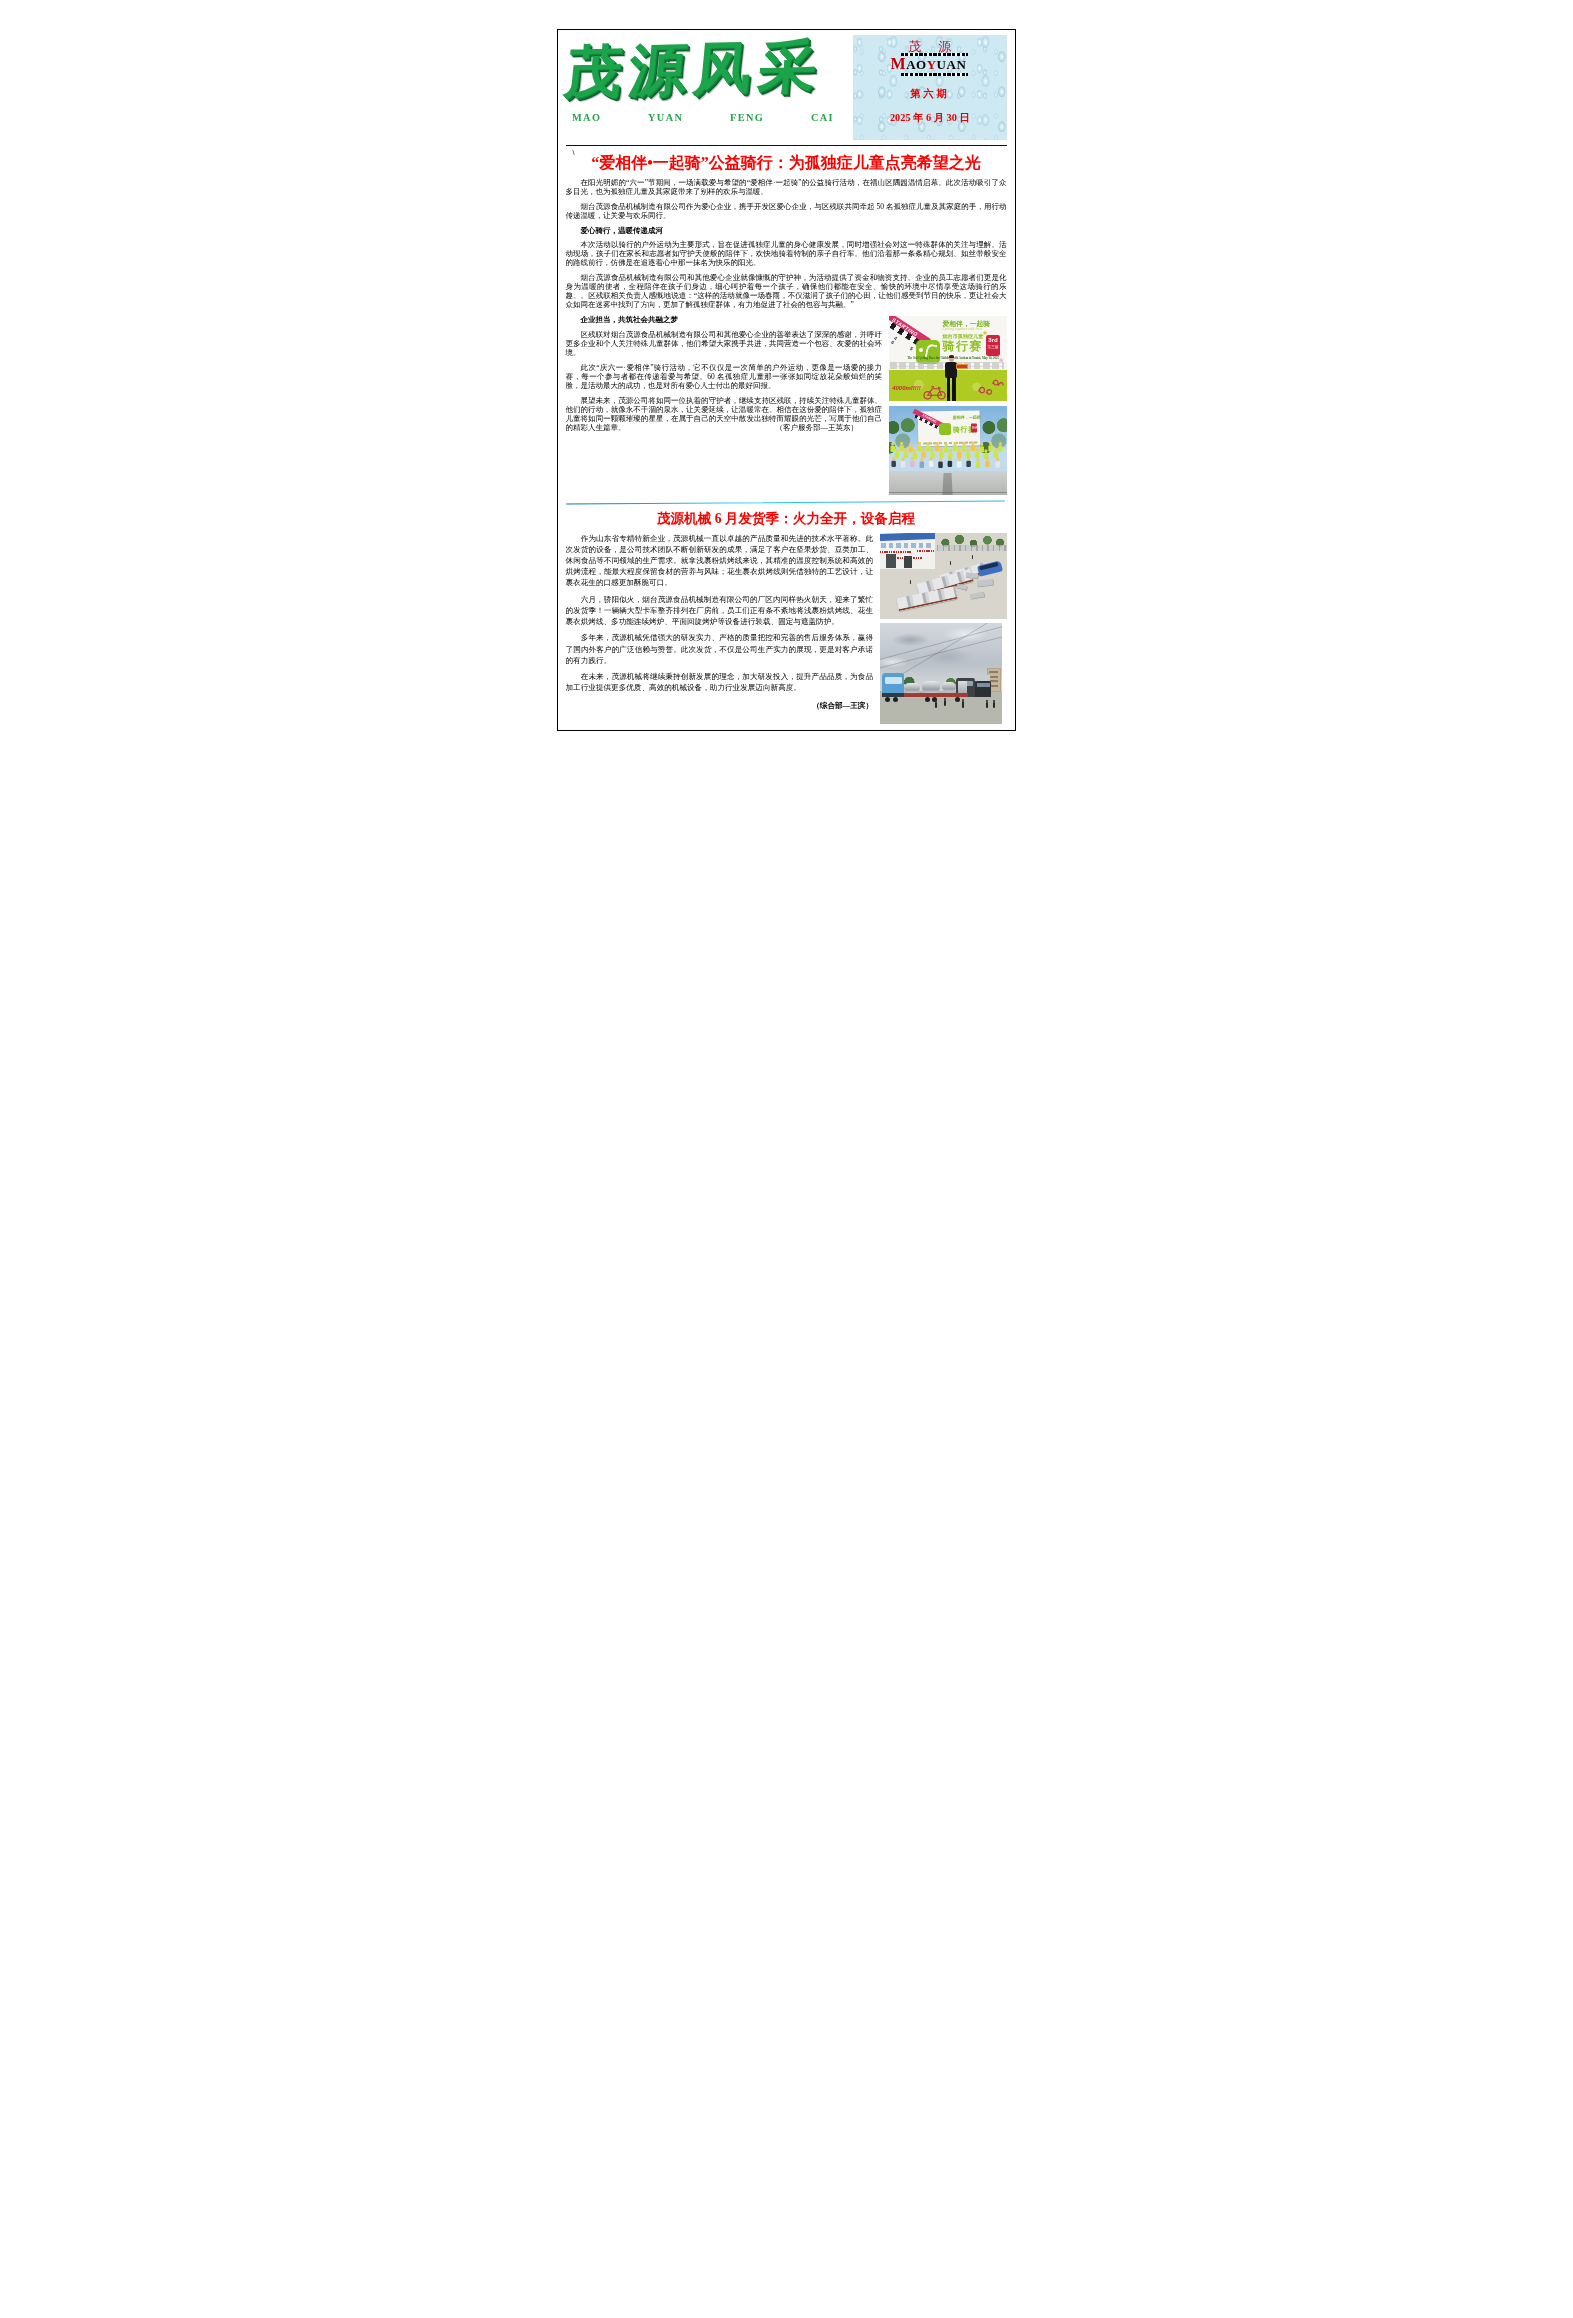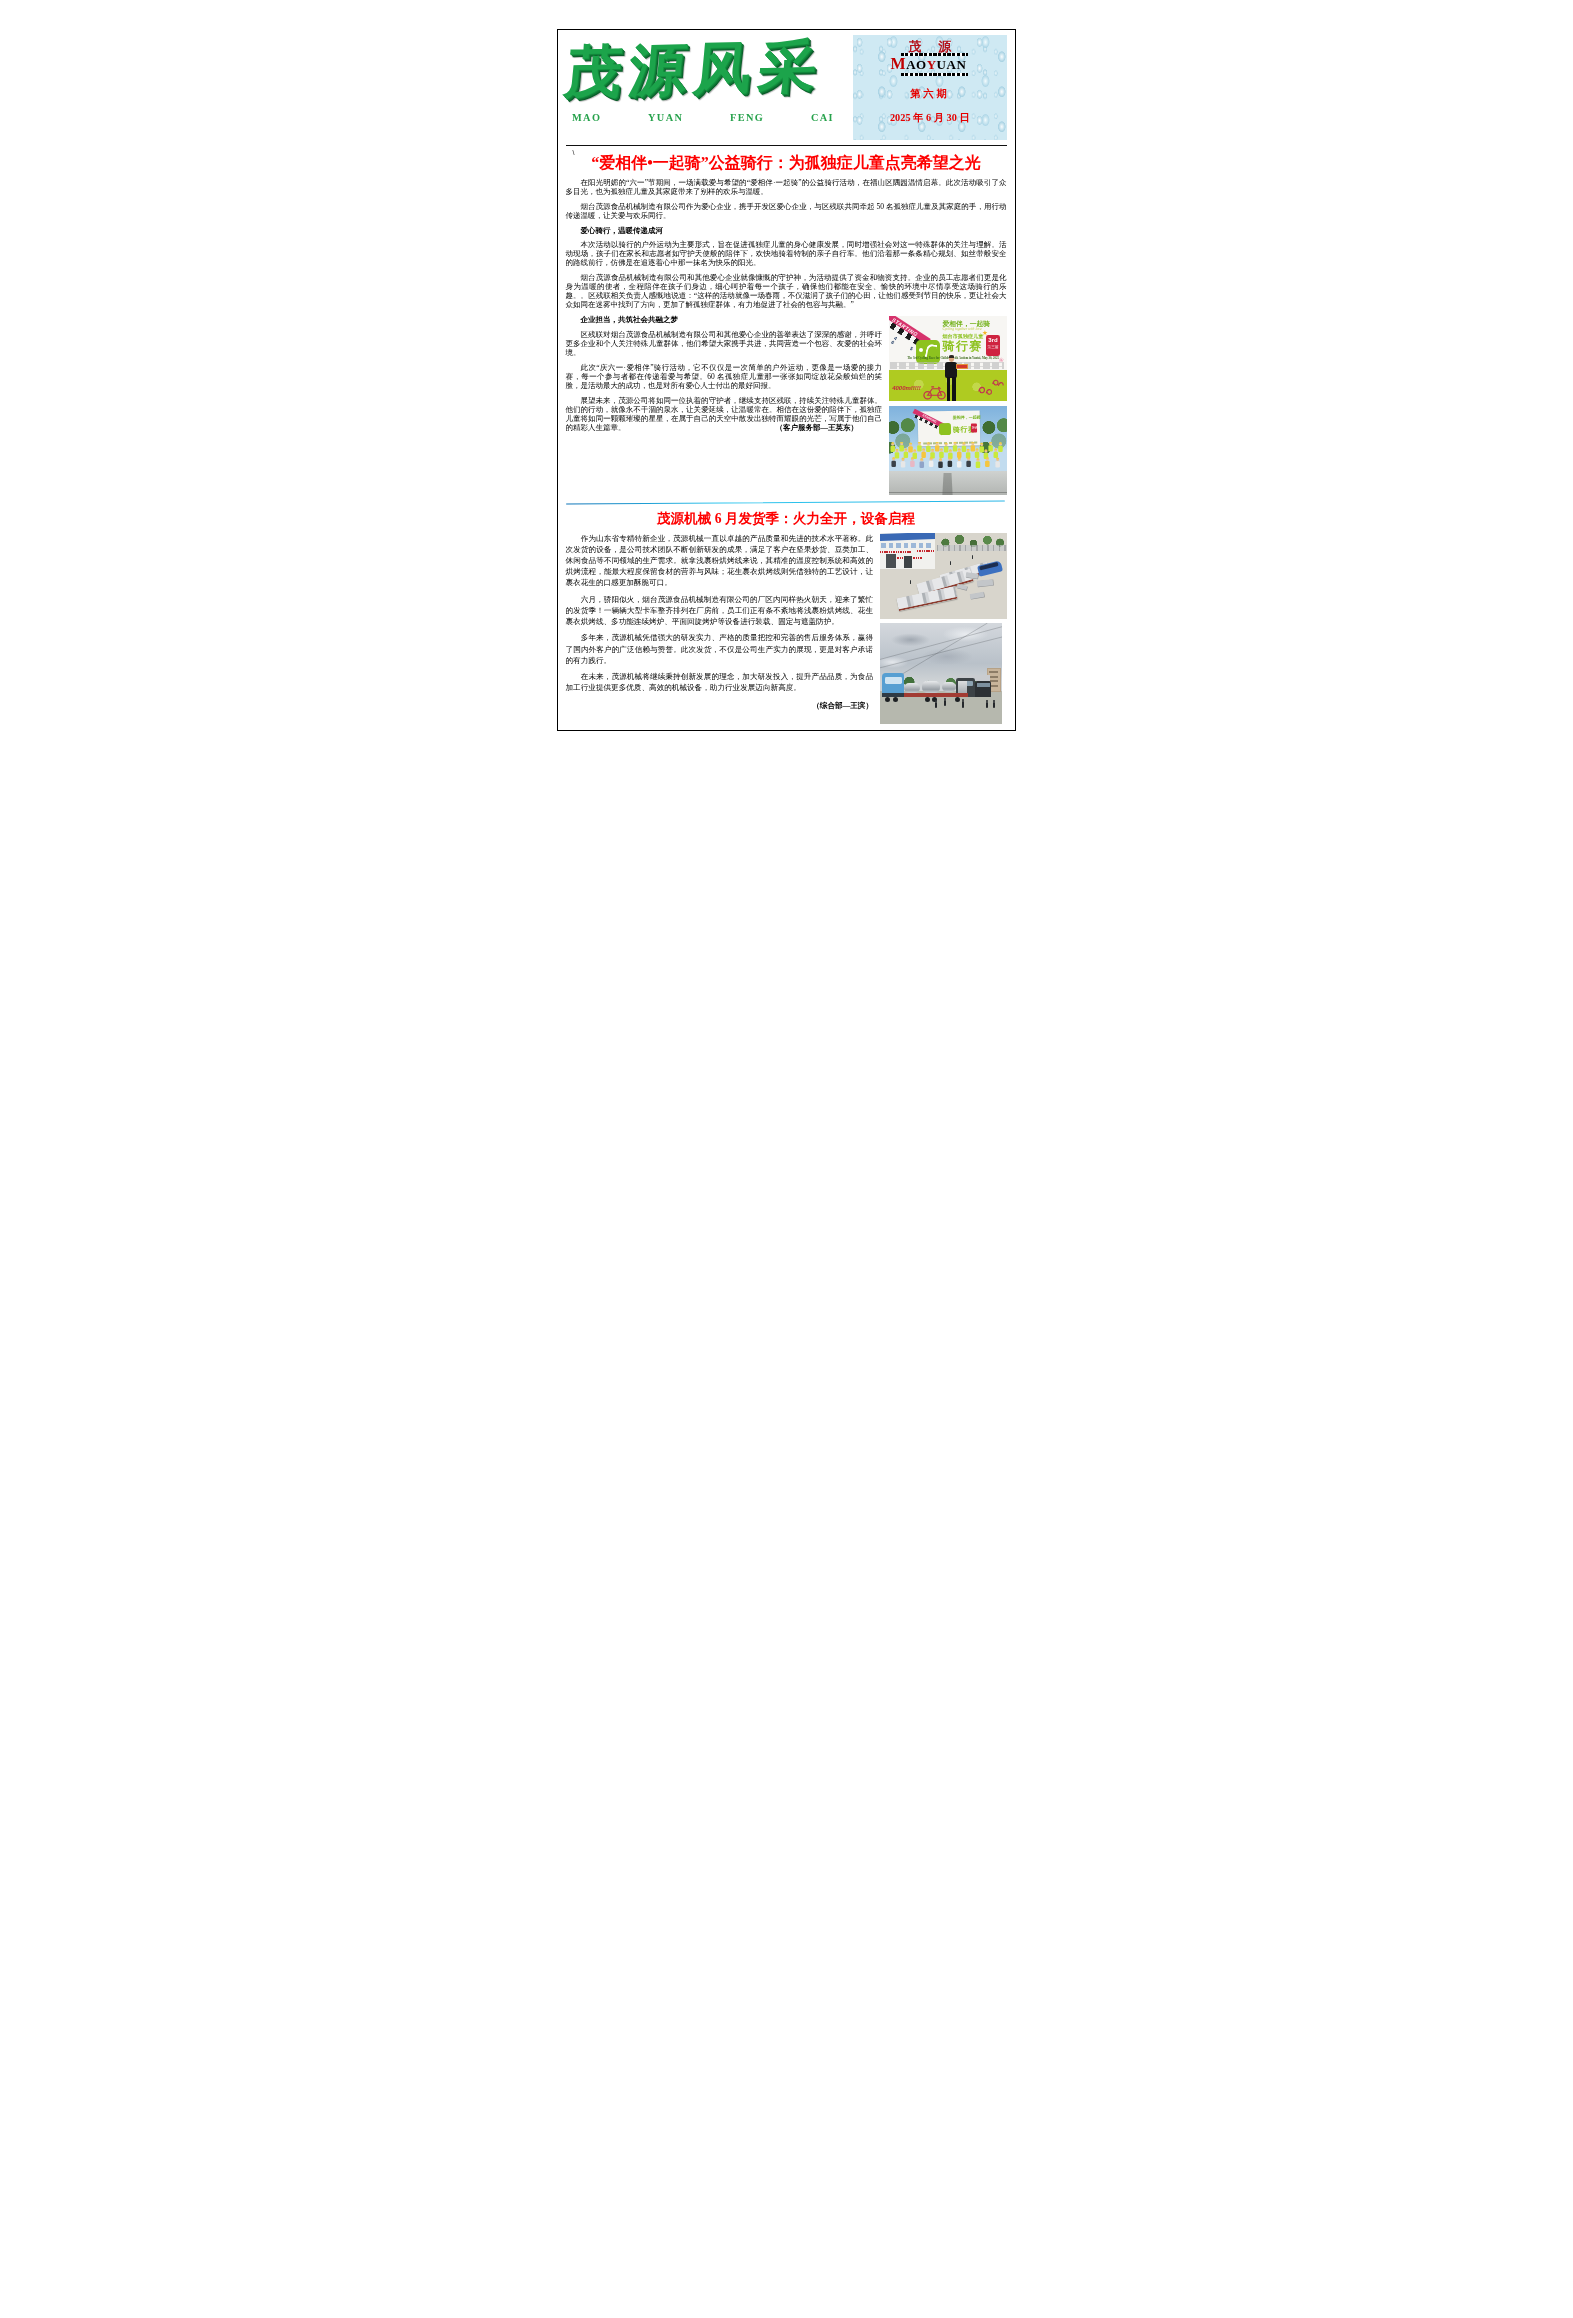--- a/index.html
+++ b/index.html
@@ -21,21 +21,21 @@
   .issue-box{margin-left:auto;width:154px;height:105px;text-align:center;box-sizing:border-box;
     padding-top:5.6px;
     background-color:#cfe9f3;
     background-image:
       radial-gradient(ellipse 4.2px 6.5px at 22% 28%, rgba(255,255,255,.95), rgba(166,209,227,.75) 65%, rgba(166,209,227,0) 74%),
       radial-gradient(ellipse 5.6px 8px at 72% 62%, rgba(255,255,255,.9), rgba(152,201,221,.7) 62%, rgba(152,201,221,0) 72%),
       radial-gradient(ellipse 2.8px 4.2px at 38% 78%, #f0fafd, rgba(173,213,230,.8) 60%, rgba(173,213,230,0) 75%),
       radial-gradient(ellipse 6px 9px at 88% 18%, #f2fbfd, rgba(168,211,229,.75) 60%, rgba(168,211,229,0) 72%),
       radial-gradient(ellipse 3.3px 4.7px at 8% 60%, #eef8fb, rgba(160,205,224,.8) 58%, rgba(160,205,224,0) 72%);
     background-size:30px 26px,40px 35px,22.4px 21.5px,46px 39px,26px 23.4px;}
-  .logo-cn{color:#b5121b;font-weight:700;font-size:13px;letter-spacing:17px;text-indent:17px;line-height:1.1;}
+  .logo-cn{color:#b5121b;font-weight:400;font-size:13px;letter-spacing:17px;text-indent:17px;line-height:1.1;}
   .logo-en{position:relative;display:inline-block;margin-top:-1.9px;padding:2.8px 3.7px 2.8px 0.9px;white-space:nowrap;}
   .logo-en::before,.logo-en::after{content:"";position:absolute;left:11.2px;right:1.9px;height:3.3px;background:
       repeating-linear-gradient(90deg,#000 0 2.8px,#fff 2.8px 4.2px,#000 4.2px 4.7px);background-color:#000;}
   .logo-en::before{top:0;}
   .logo-en::after{bottom:0;}
   .lp{font-weight:700;color:#000;font-size:13px;letter-spacing:0.5px;vertical-align:baseline;}
   .lp.m{color:#c00000;font-size:16px;}
   .lp.y{color:#c00000;font-size:13px;}
   .issue-no{color:#e60000;font-weight:700;font-size:10.3px;margin-top:10.3px;letter-spacing:2.8px;}
   .issue-date{color:#e60000;font-weight:700;font-size:10.3px;margin-top:10.3px;}
@@ -44,21 +44,21 @@
          font-family:"Liberation Sans",sans-serif;}
 
   
   .a-title{color:#fe0000;font-weight:700;text-align:center;margin:7.5px 0 5.6px;line-height:1.15;}
   .a1 .a-title{font-size:16px;}
   .a2 .a-title{font-size:13.6px;}
   .article{overflow:visible;}
   .a1 p{font-size:7.5px;line-height:9px;margin:0 0 6px;text-align:justify;text-indent:2em;}
   .a1 h2{font-size:7.5px;font-weight:700;margin:1.9px 0 5.6px;text-indent:2em;line-height:9px;}
   .a2 p{font-size:7.6px;line-height:11.2px;margin:0 0 5.1px;text-align:justify;text-indent:2em;}
-  .sig-inline{float:right;font-weight:700;padding-right:24px;text-indent:0;}
+  .sig-inline{float:right;font-weight:400;padding-right:24px;text-indent:0;}
   .sig-line{font-weight:700;font-size:7.6px;text-align:right;padding-right:33px;margin-top:7.5px;}
   .clear{clear:both;height:0;}
   .blue-rule{height:1.4px;margin:4.7px 0.9px 0;border-radius:0.9px;
      background:linear-gradient(90deg,#0f74b8,#2fc6ee 35%,#28b5e6);transform:rotate(-0.4deg);}
 
   
   .photo-stack{float:right;margin:0.9px 0 2.8px 6.5px;}
   .stack1{width:118px;}
   .stack2{width:127px;margin-top:0;}
   .photo{position:relative;margin:0 0 4.7px;padding:0;overflow:hidden;background:#ddd;}

